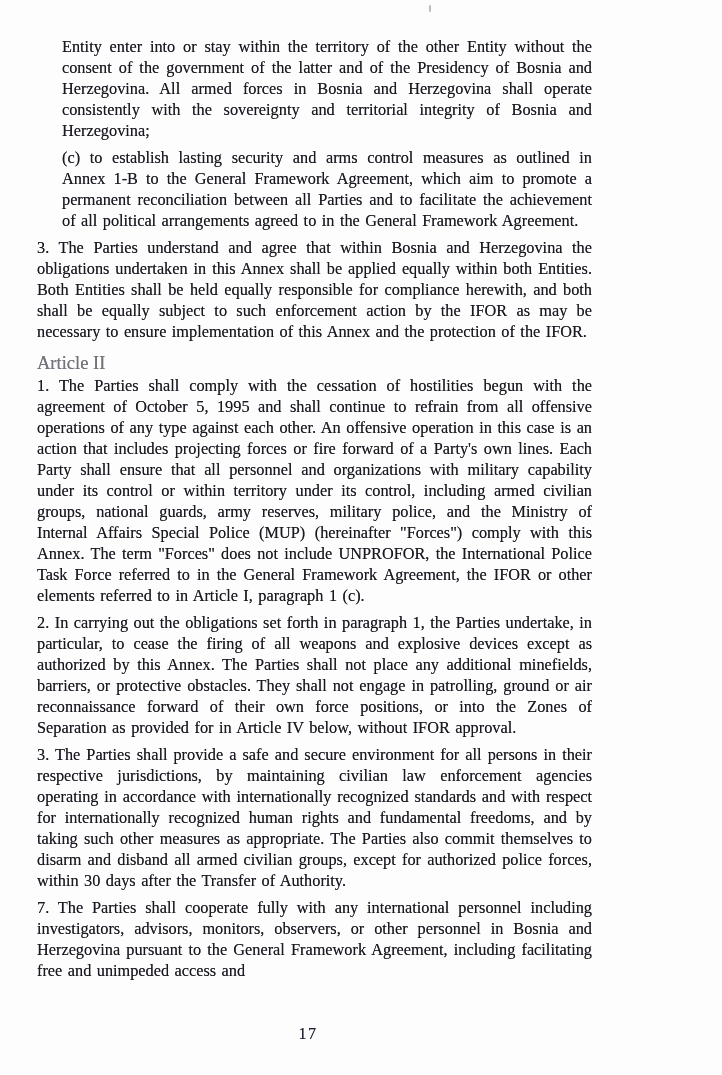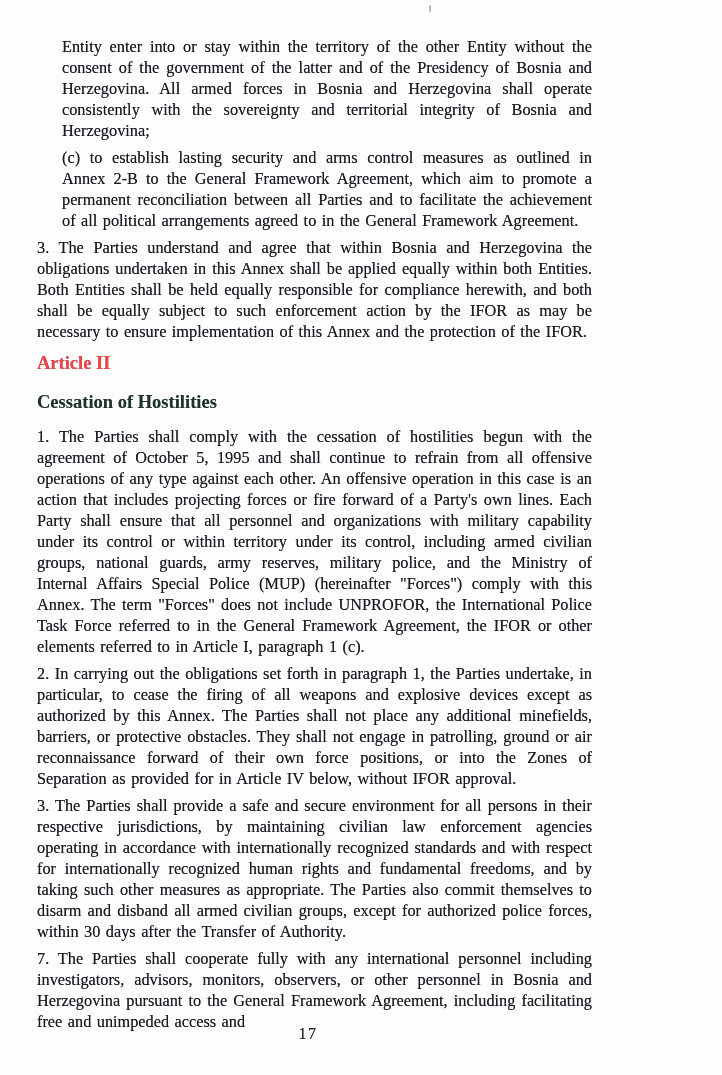--- a/index.html
+++ b/index.html
@@ -30,22 +30,22 @@
     text-align: justify;
     word-spacing: 1.4px;
     text-shadow: 0 0 0.45px rgba(22, 22, 34, 0.65);
   }
   .para.indent {
     margin-left: 25px;
   }
   .article-heading {
     font-size: 18.5px;
     line-height: 23px;
-    font-weight: bold;
-    color: #ef4444;
+    font-weight: normal;
+    color: #737373;
     margin: 10px 0 0 0;
     text-shadow: 0 0 0.6px rgba(37, 42, 133, 0.55);
   }
   .section-heading {
     font-size: 18.5px;
     line-height: 23px;
     font-weight: bold;
     color: #1d3328;
     margin: 16px 0 12px 0;
     text-shadow: 0 0 0.6px rgba(29, 58, 40, 0.5);
@@ -76,27 +76,26 @@
 
 <div class="page">
 
   <div class="scan-speck"></div>
 
   <div class="content">
 
     <p class="para indent">Entity enter into or stay within the territory of the other Entity without the consent of the government of the latter and of the Presidency of Bosnia and Herzegovina. All armed forces in Bosnia and Herzegovina shall operate consistently with the sovereignty and territorial integrity of Bosnia and Herzegovina;</p>
 
 
-    <p class="para indent">(c) to establish lasting security and arms control measures as outlined in Annex 2-B to the General Framework Agreement, which aim to promote a permanent reconciliation between all Parties and to facilitate the achievement of all political arrangements agreed to in the General Framework Agreement.</p>
+    <p class="para indent">(c) to establish lasting security and arms control measures as outlined in Annex 1-B to the General Framework Agreement, which aim to promote a permanent reconciliation between all Parties and to facilitate the achievement of all political arrangements agreed to in the General Framework Agreement.</p>
 
     <p class="para">3. The Parties understand and agree that within Bosnia and Herzegovina the obligations undertaken in this Annex shall be applied equally within both Entities. Both Entities shall be held equally responsible for compliance herewith, and both shall be equally subject to such enforcement action by the IFOR as may be necessary to ensure implementation of this Annex and the protection of the IFOR.</p>
 
     <h1 class="article-heading">Article II</h1>
 
-    <h2 class="section-heading">Cessation of Hostilities</h2>
 
     <p class="para">1. The Parties shall comply with the cessation of hostilities begun with the agreement of October 5, 1995 and shall continue to refrain from all offensive operations of any type against each other. An offensive operation in this case is an action that includes projecting forces or fire forward of a Party's own lines. Each Party shall ensure that all personnel and organizations with military capability under its control or within territory under its control, including armed civilian groups, national guards, army reserves, military police, and the Ministry of Internal Affairs Special Police (MUP) (hereinafter "Forces") comply with this Annex. The term "Forces" does not include UNPROFOR, the International Police Task Force referred to in the General Framework Agreement, the IFOR or other elements referred to in Article I, paragraph 1 (c).</p>
 
     <p class="para">2. In carrying out the obligations set forth in paragraph 1, the Parties undertake, in particular, to cease the firing of all weapons and explosive devices except as authorized by this Annex. The Parties shall not place any additional minefields, barriers, or protective obstacles. They shall not engage in patrolling, ground or air reconnaissance forward of their own force positions, or into the Zones of Separation as provided for in Article IV below, without IFOR approval.</p>
 
     <p class="para">3. The Parties shall provide a safe and secure environment for all persons in their respective jurisdictions, by maintaining civilian law enforcement agencies operating in accordance with internationally recognized standards and with respect for internationally recognized human rights and fundamental freedoms, and by taking such other measures as appropriate. The Parties also commit themselves to disarm and disband all armed civilian groups, except for authorized police forces, within 30 days after the Transfer of Authority.</p>
 
     <p class="para">7. The Parties shall cooperate fully with any international personnel including investigators, advisors, monitors, observers, or other personnel in Bosnia and Herzegovina pursuant to the General Framework Agreement, including facilitating free and unimpeded access and</p>
 
   </div>

